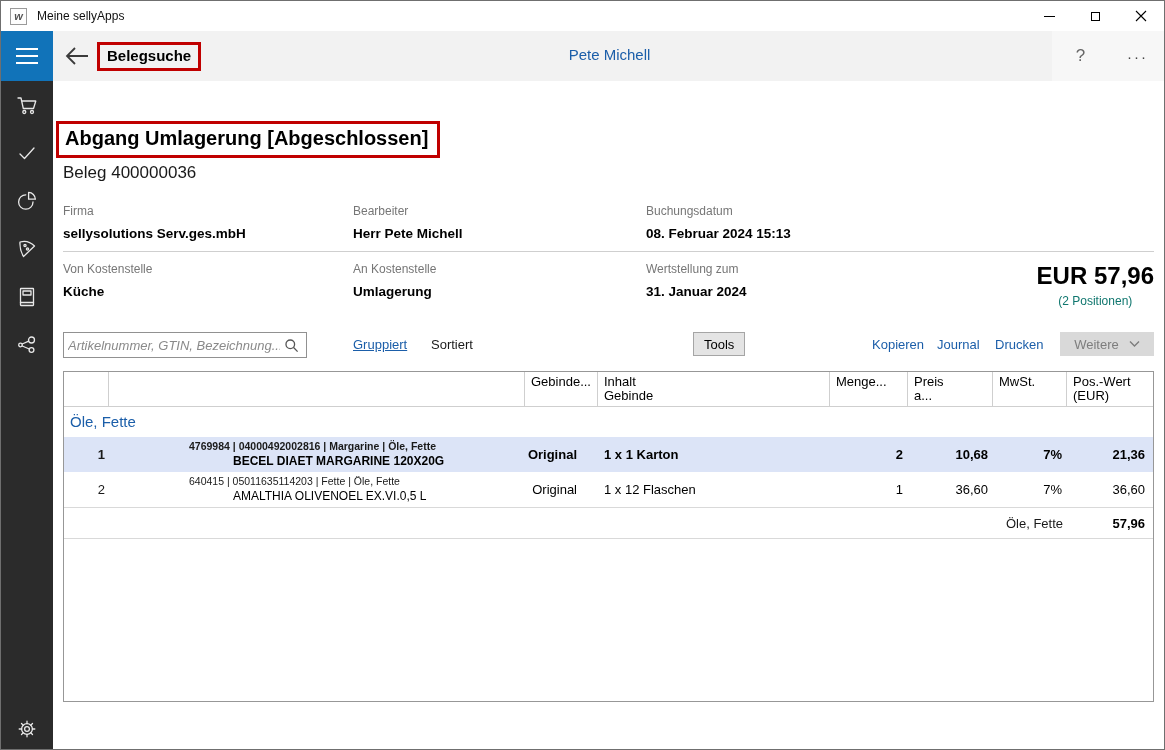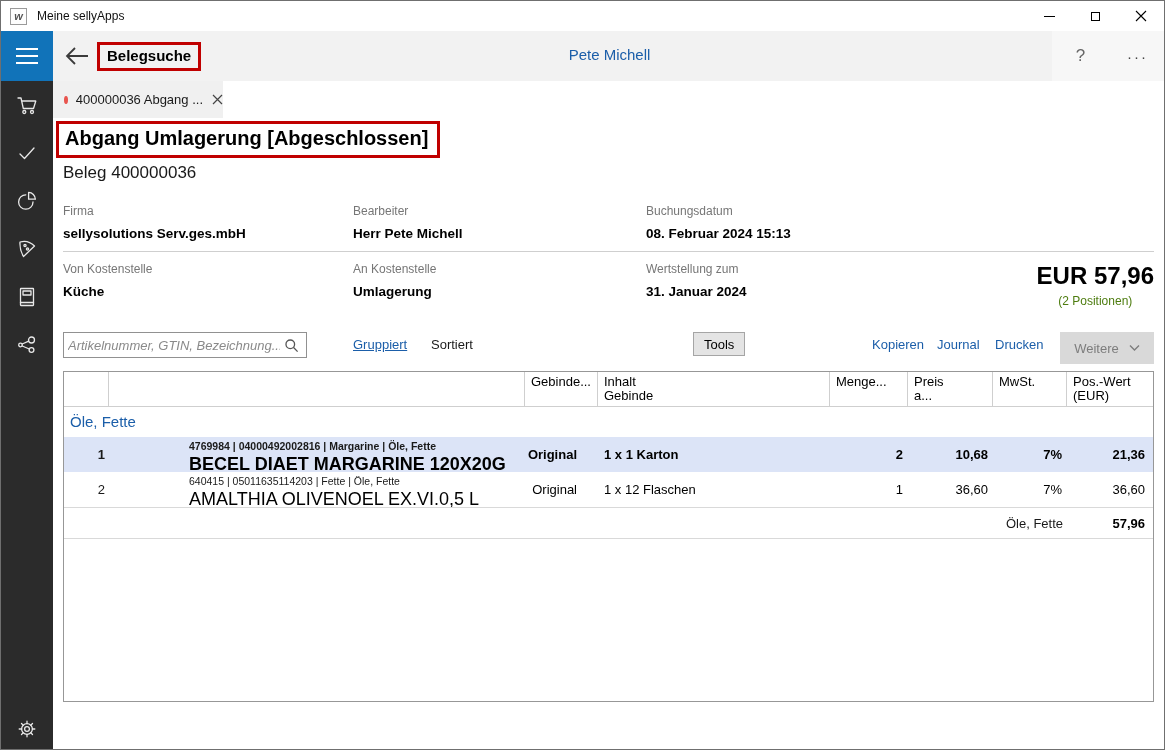--- a/index.html
+++ b/index.html
@@ -49,51 +49,51 @@
   .doc-number { position:absolute; left:10px; top:45px; font-size:17px; color:#1a1a1a; }
 
   .fields { position:absolute; left:10px; top:86px; width:1091px; height:110px; }
   .fcell { position:absolute; }
   .flabel { font-size:12px; color:#767676; }
   .fvalue { font-size:13.5px; font-weight:600; color:#000; margin-top:8px; }
   .fsep { position:absolute; left:0; top:47px; width:1091px; border-top:1px solid #cfcfcf; }
 
   .total { position:absolute; right:12px; top:144px; text-align:center; }
   .total-amount { font-size:24px; font-weight:bold; color:#000; }
-  .total-positions { font-size:12px; color:#4d7c0f; margin-top:4px; }
+  .total-positions { font-size:12px; color:#0f766e; margin-top:4px; }
 
   
   .toolbar { position:absolute; left:10px; top:214px; width:1091px; height:28px; font-size:13px; }
   .searchbox { position:absolute; left:0; top:0; width:244px; height:26px; border:1px solid #919191; background:#fff; display:flex; align-items:center; }
   .searchbox input { flex:1; border:none; outline:none; height:22px; padding:0 4px; font-size:13px; font-style:italic; color:#333; font-family:"Liberation Sans", sans-serif; }
   .searchbox input::placeholder { color:#8a8a8a; font-style:italic; }
   .search-icon { margin-right:7px; display:flex; }
   .search-icon svg { stroke:#555; fill:none; stroke-width:1.4; }
   .tb-link { position:absolute; top:5px; color:#1b5ea9; text-decoration:none; cursor:pointer;text-align:center; }
   .tb-link.active { text-decoration:underline; }
   .tb-plain { position:absolute; top:5px; color:#1a1a1a; }
   .tools-btn { position:absolute; left:630px; top:0; height:24px; padding:0 10px; background:#e4e4e4; border:1px solid #a5a5a5; font-size:13px; color:#000; display:flex; align-items:center; }
-  .weitere-btn { position:absolute; left:997px; top:0; width:94px; height:32px; background:#d9d9d9; color:#7d7d7d; font-size:13px; display:flex; align-items:center; justify-content:center; gap:10px; }
+  .weitere-btn { position:absolute; left:997px; top:0; width:94px; height:24px; background:#d9d9d9; color:#7d7d7d; font-size:13px; display:flex; align-items:center; justify-content:center; gap:10px; }
   .weitere-btn svg { stroke:#7d7d7d; fill:none; stroke-width:1.4; }
 
   
   .table { position:absolute; left:10px; top:253px; width:1091px; height:331px; border:1px solid #979797; background:#fff; }
   .grid8 { display:grid; grid-template-columns:45px 416px 73px 232px 78px 85px 74px 86px; }
   .thead { height:35px; border-bottom:1px solid #cfcfcf; }
   .th { border-right:1px solid #cfcfcf; font-size:13px; color:#000; padding:3px 6px; white-space:pre-line; line-height:14px; }
   .th:last-child { border-right:none; }
   .group-row { height:30px; padding:6px 0 0 6px; font-size:15px; color:#1b5ea9; }
   .trow { height:35px; }
   .trow.selected { background:#dce4f7; }
   .trow.selected .c-meta, .trow.selected .c-name, .trow.selected .c-pos,
   .trow.selected .c-geb, .trow.selected .c-inh, .trow.selected .c-num { font-weight:bold; }
   .c-pos { font-size:13px; text-align:right; padding:10px 4px 0 0; color:#1a1a1a; }
   .c-desc { padding:3px 4px 0 80px; overflow:hidden; }
   .c-meta { font-size:10.5px; color:#1a1a1a; white-space:nowrap; }
-  .c-name { font-size:18px; color:#000; margin-top:2px; white-space:nowrap; }
+  .c-name { font-size:12px; color:#000; margin-top:2px; white-space:nowrap;margin-left:44px; }
   .c-geb { font-size:13px; text-align:right; padding:10px 21px 0 0; }
   .c-inh { font-size:13px; padding:10px 0 0 6px; }
   .c-num { font-size:13px; text-align:right; padding:10px 5px 0 0; }
   .c-num.last { padding-right:8px; }
   .subtotal-row { height:32px; border-top:1px solid #d9d9d9; border-bottom:1px solid #d9d9d9; }
   .st-label { grid-column:7; font-size:13px; text-align:right; padding:8px 4px 0 0; color:#1a1a1a; }
   .st-value { grid-column:8; font-size:13px; font-weight:bold; text-align:right; padding:8px 8px 0 0; color:#000; }
 </style>
 </head>
 <body>
@@ -184,31 +184,20 @@
     </div>
     <div class="user-name">Pete Michell</div>
     <div class="hdr-btn help-btn">
         <span>?</span>
       </div>
     <div class="hdr-btn more-btn">
         <span>···</span>
       </div>
   </div>
 
-  <div class="tabstrip">
-    <div class="tab">
-      <span class="tab-dot"></span>
-      <span class="tab-label">400000036 Abgang ...</span>
-      <span class="tab-close">
-        <svg width="11" height="11" viewBox="0 0 11 11">
-            <path d="M1 1 L10 10 M10 1 L1 10" fill="none"></path>
-          </svg>
-      </span>
-    </div>
-  </div>
 
   <div class="content">
 
     <div class="title-box">
       <div class="page-title">Abgang Umlagerung [Abgeschlossen]</div>
     </div>
     <div class="doc-number">Beleg 400000036</div>
 
     <div class="fields">
       <div class="fcell" style="left:290px;top:0">

